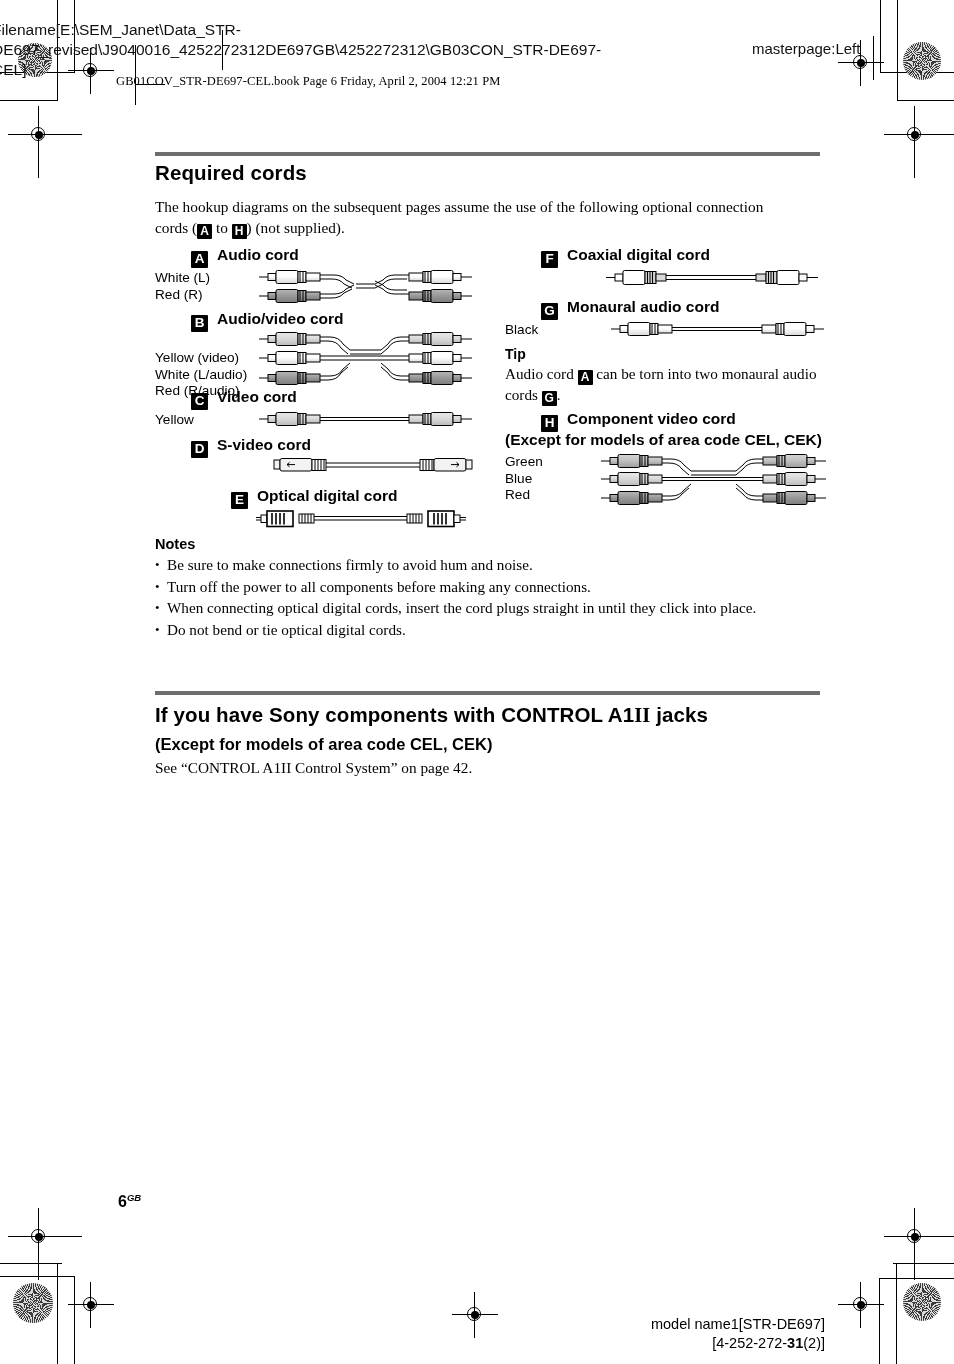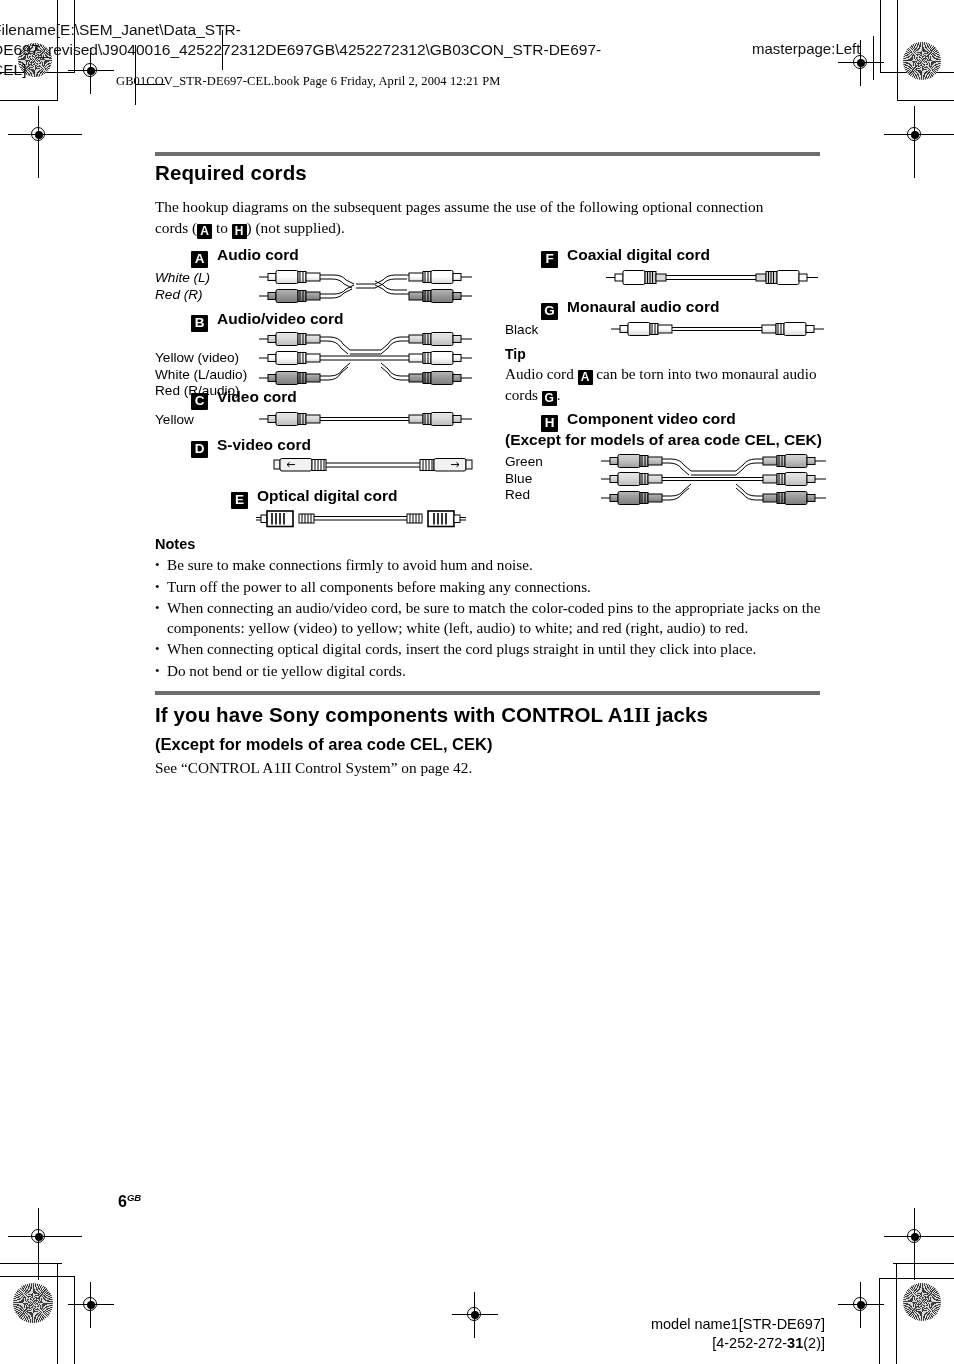--- a/index.html
+++ b/index.html
@@ -338,21 +338,21 @@
   <h1 class="sec-title" style="top:161px;">Required cords</h1>
 
   <div class="intro">
     <span>The hookup diagrams on the subsequent pages assume the use of the following optional connection</span><br>
     <span>cords (</span><span class="badge">A</span><span> to </span><span class="badge">H</span><span>) (not supplied).</span>
   </div>
 
   <div class="cord-head" style="left:155px;top:246px;">
     <span class="badge lg">A</span><span>Audio cord</span>
   </div>
-  <div class="leglabel" style="left:155px;top:270px;font-style:italic;">White (L)
+  <div class="leglabel" style="left:155px;top:270px;">White (L)
 Red (R)</div>
   <div class="dgm" style="left:258px;top:268px;">
     <svg width="215" height="40" viewBox="0 0 215 40">
       <defs>
         <linearGradient id="gWhite" x1="0" y1="0" x2="0" y2="1">
           <stop offset="0" stop-color="#ffffff"></stop>
             <stop offset=".45" stop-color="#ffffff"></stop>
           <stop offset="1" stop-color="#d9d9d9"></stop>
         </linearGradient>
         <linearGradient id="gGrey" x1="0" y1="0" x2="0" y2="1">
@@ -715,23 +715,22 @@
         <rect x="207" y="5.5" width="8" height="7" fill="url(#gDark)"></rect>
         <path d="M215 9 h11" fill="none"></path>
       </g>
     </svg>
   </div>
 
   <div class="notes-head">Notes</div>
   <ul class="notes">
     <li>Be sure to make connections firmly to avoid hum and noise.</li>
     <li>Turn off the power to all components before making any connections.</li>
-    <li>When connecting an audio/video cord, be sure to match the color-coded pins to the appropriate jacks on the components: yellow (video) to yellow; white (left, audio) to white; and red (right, audio) to red.</li>
     <li>When connecting optical digital cords, insert the cord plugs straight in until they click into place.</li>
-    <li>Do not bend or tie yellow digital cords.</li>
+    <li>Do not bend or tie optical digital cords.</li>
   </ul>
 
   <div class="sec-rule" style="top:691px;"></div>
   <h2 class="sec2-title">
     <span>If you have Sony components with CONTROL A1</span><span class="roman">II</span><span> jacks</span>
   </h2>
   <div class="sec2-sub">(Except for models of area code CEL, CEK)</div>
   <div class="sec2-body">See “CONTROL A1II Control System” on page 42.</div>
 
   <div class="folio">

